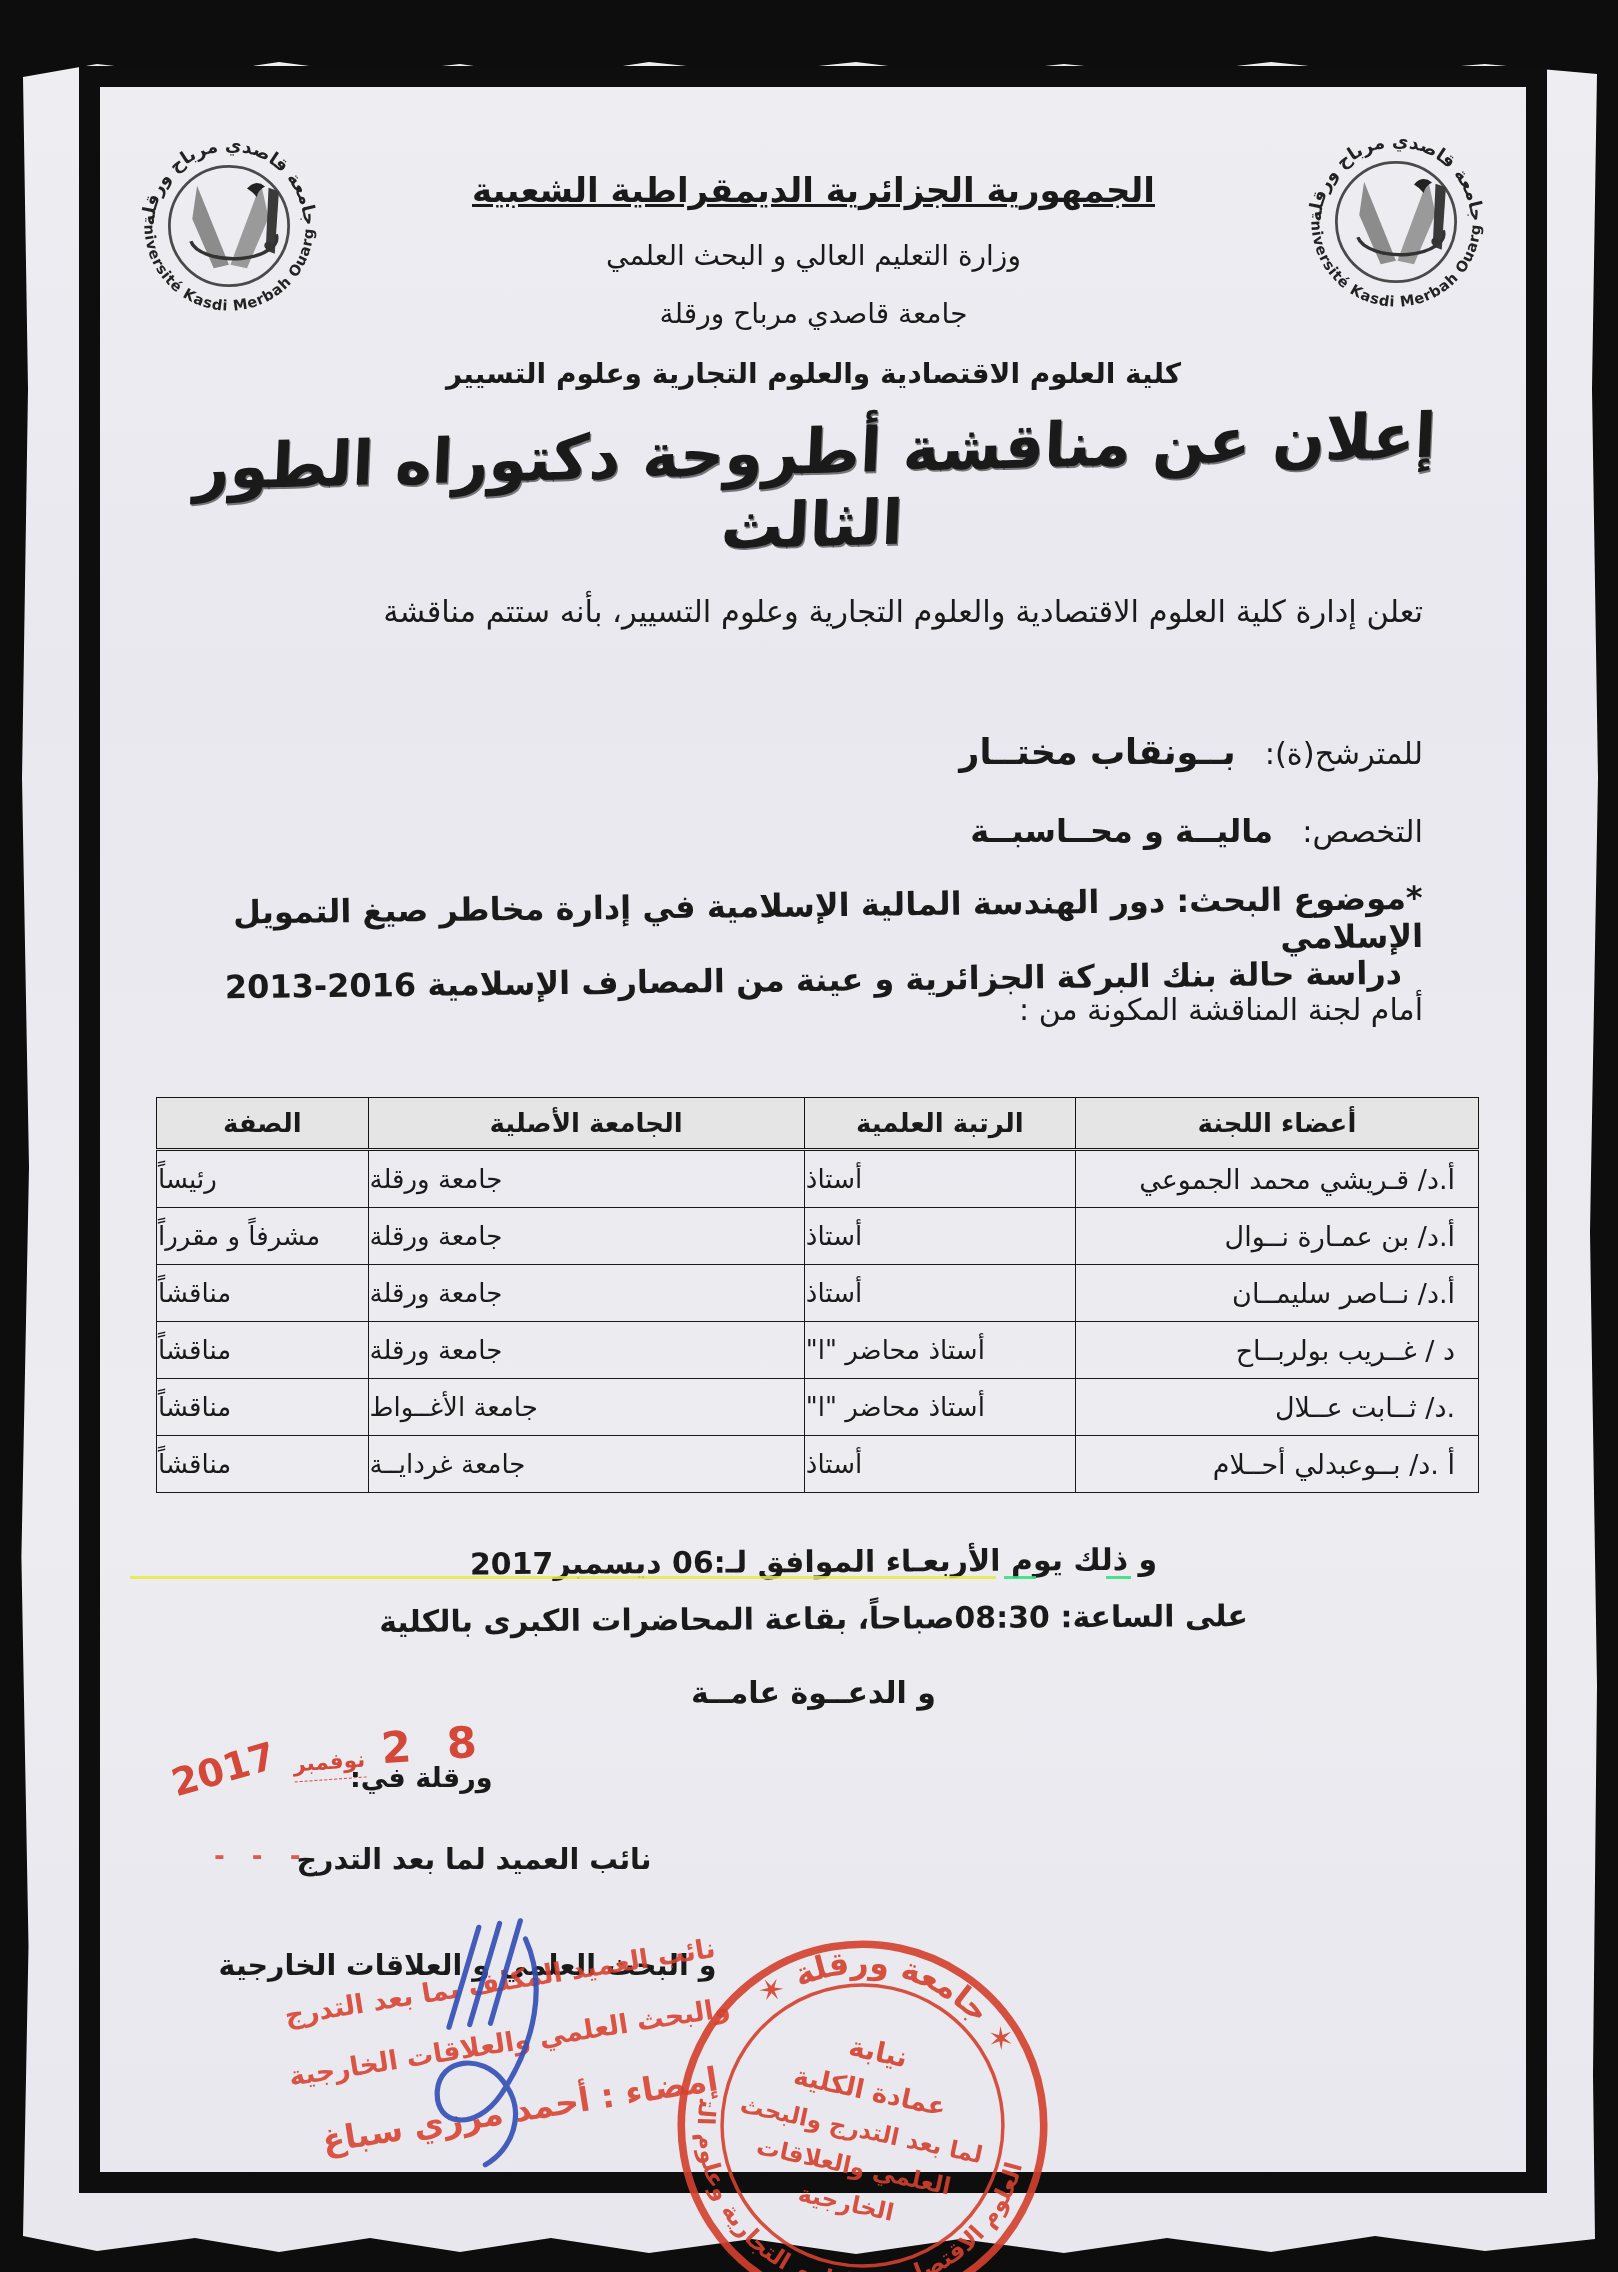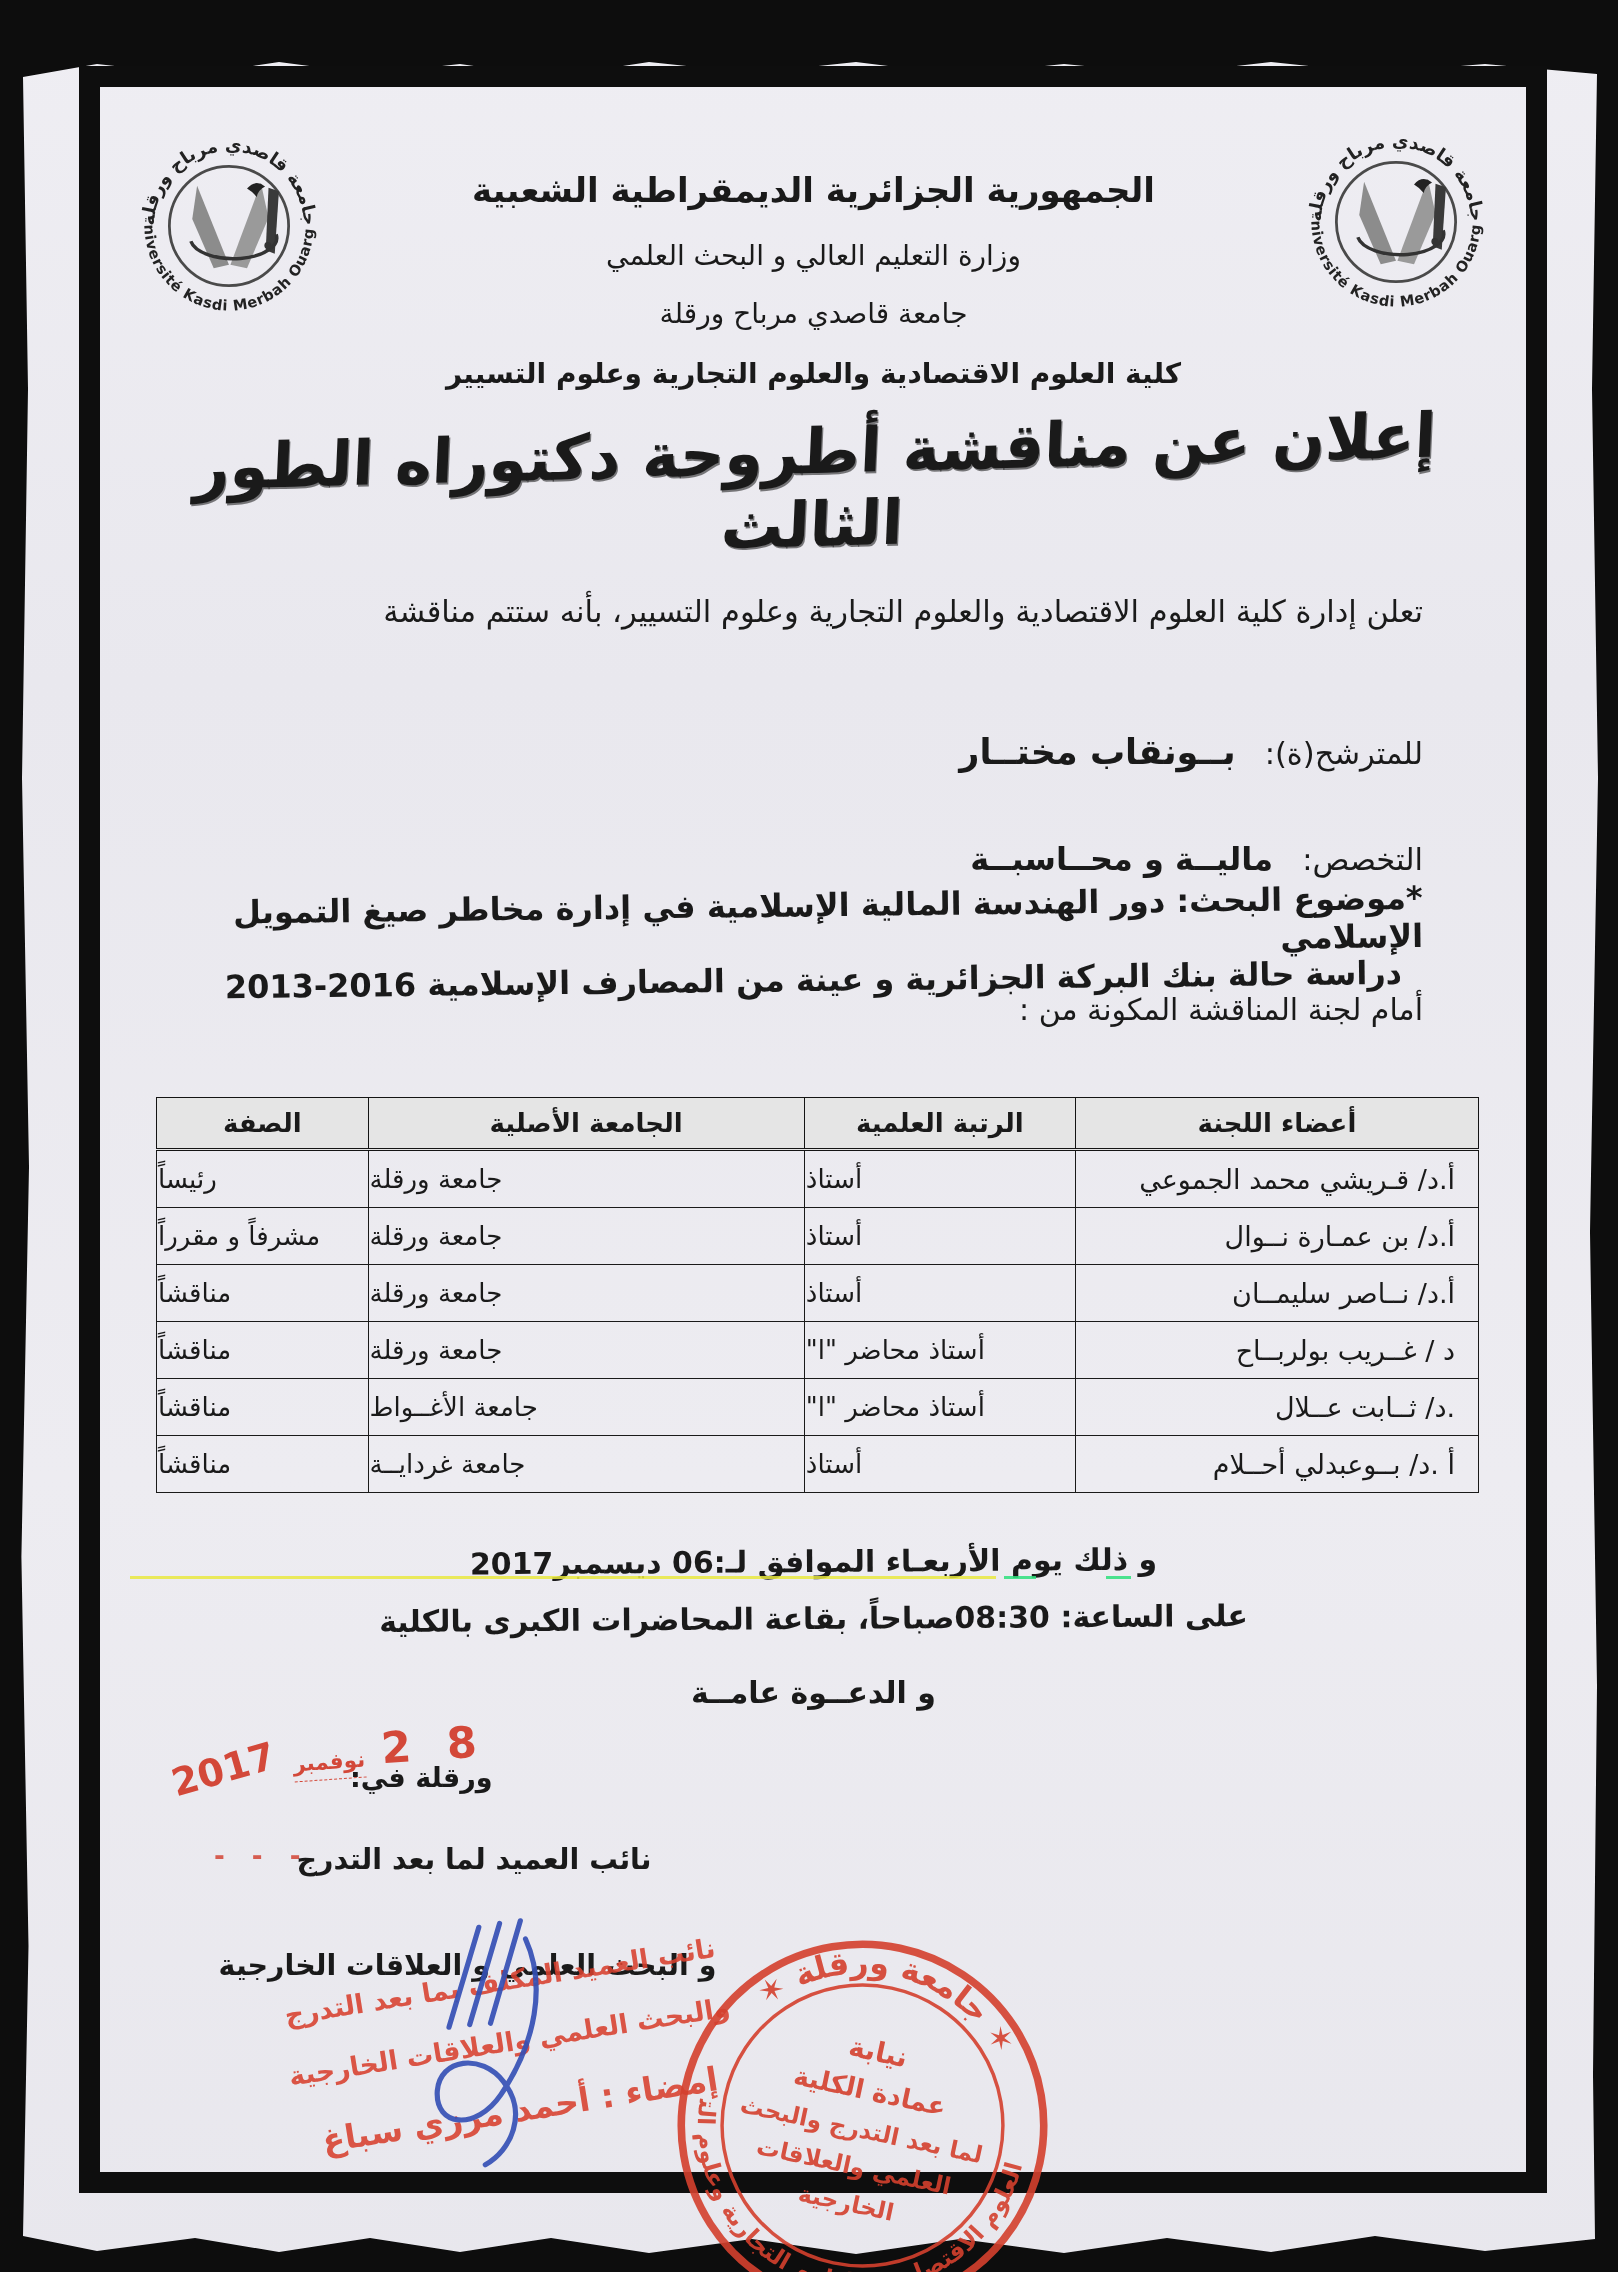--- a/index.html
+++ b/index.html
@@ -12,31 +12,31 @@
       1375px 73px,1485px 64px,1597px 74px,1592px 389px,1598px 778px,1590px 1232px,1597px 1686px,
       1593px 2075px,1595px 2239px,1485px 2251px,1375px 2236px,1271px 2252px,1167px 2238px,
       1064px 2253px,960px 2239px,856px 2254px,752px 2239px,649px 2253px,551px 2238px,
       460px 2252px,370px 2238px,279px 2252px,195px 2238px,97px 2251px,23px 2236px,28.5px 1946px,
       21.4px 1557px,29px 1167px,22px 778px,28px 389px);}
   #frame{position:absolute;left:79px;top:66px;width:1468px;height:2127px;
     box-sizing:border-box;border:21.4px solid #0e0e0e;}
   .abs{position:absolute;}
   .center-block{left:100px;width:1427px;text-align:center;direction:rtl;}
   .right-block{left:100px;width:1323px;text-align:right;direction:rtl;}
-  .hdr1{top:170px;font-size:34px;font-weight:bold;}
+  .hdr1{top:170px;font-size:34px;font-weight:bold;text-decoration:underline;}
   .hdr2{top:239px;font-size:28px;}
   .hdr3{top:297px;font-size:28px;}
   .hdr4{top:357px;font-size:28px;font-weight:bold;}
   .big-title{top:415px;font-size:62px;font-weight:bold;transform:rotate(-1.5deg) skewX(-4deg);
     text-shadow:1.3px 1.9px 0 rgba(20,20,20,.55);letter-spacing:-1.3px;}
   .intro1{top:594px;font-size:30.5px;}
   .intro2{top:663px;font-size:30.5px;}
   .cand{top:732px;font-size:30.5px;}
   .cand b{font-size:35px;margin-top:9px;}
-  .spec{top:812px;font-size:30.5px;margin-top:28px;}
+  .spec{top:812px;font-size:30.5px;}
   .spec b{font-size:32px;}
   .topic1{top:887px;font-size:32px;font-weight:bold;transform:rotate(-0.7deg);}
   .topic2{top:961px;font-size:32px;font-weight:bold;transform:rotate(-0.7deg);}
   .cmt-intro{top:992px;font-size:30px;}
   table.committee{position:absolute;left:156px;top:1097px;width:1323px;direction:rtl;
     border-collapse:collapse;border:1.9px solid #141414;background:transparent;}
   table.committee th{background:#e5e5e5;font-size:26px;font-weight:bold;height:48px;
     border:1.3px solid #141414;border-bottom:3.9px double #141414;}
   table.committee td{font-size:26px;height:54px;border:1.3px solid #1a1a1a;border-top:1.9px solid #222;
     text-align:left;vertical-align:middle;}

